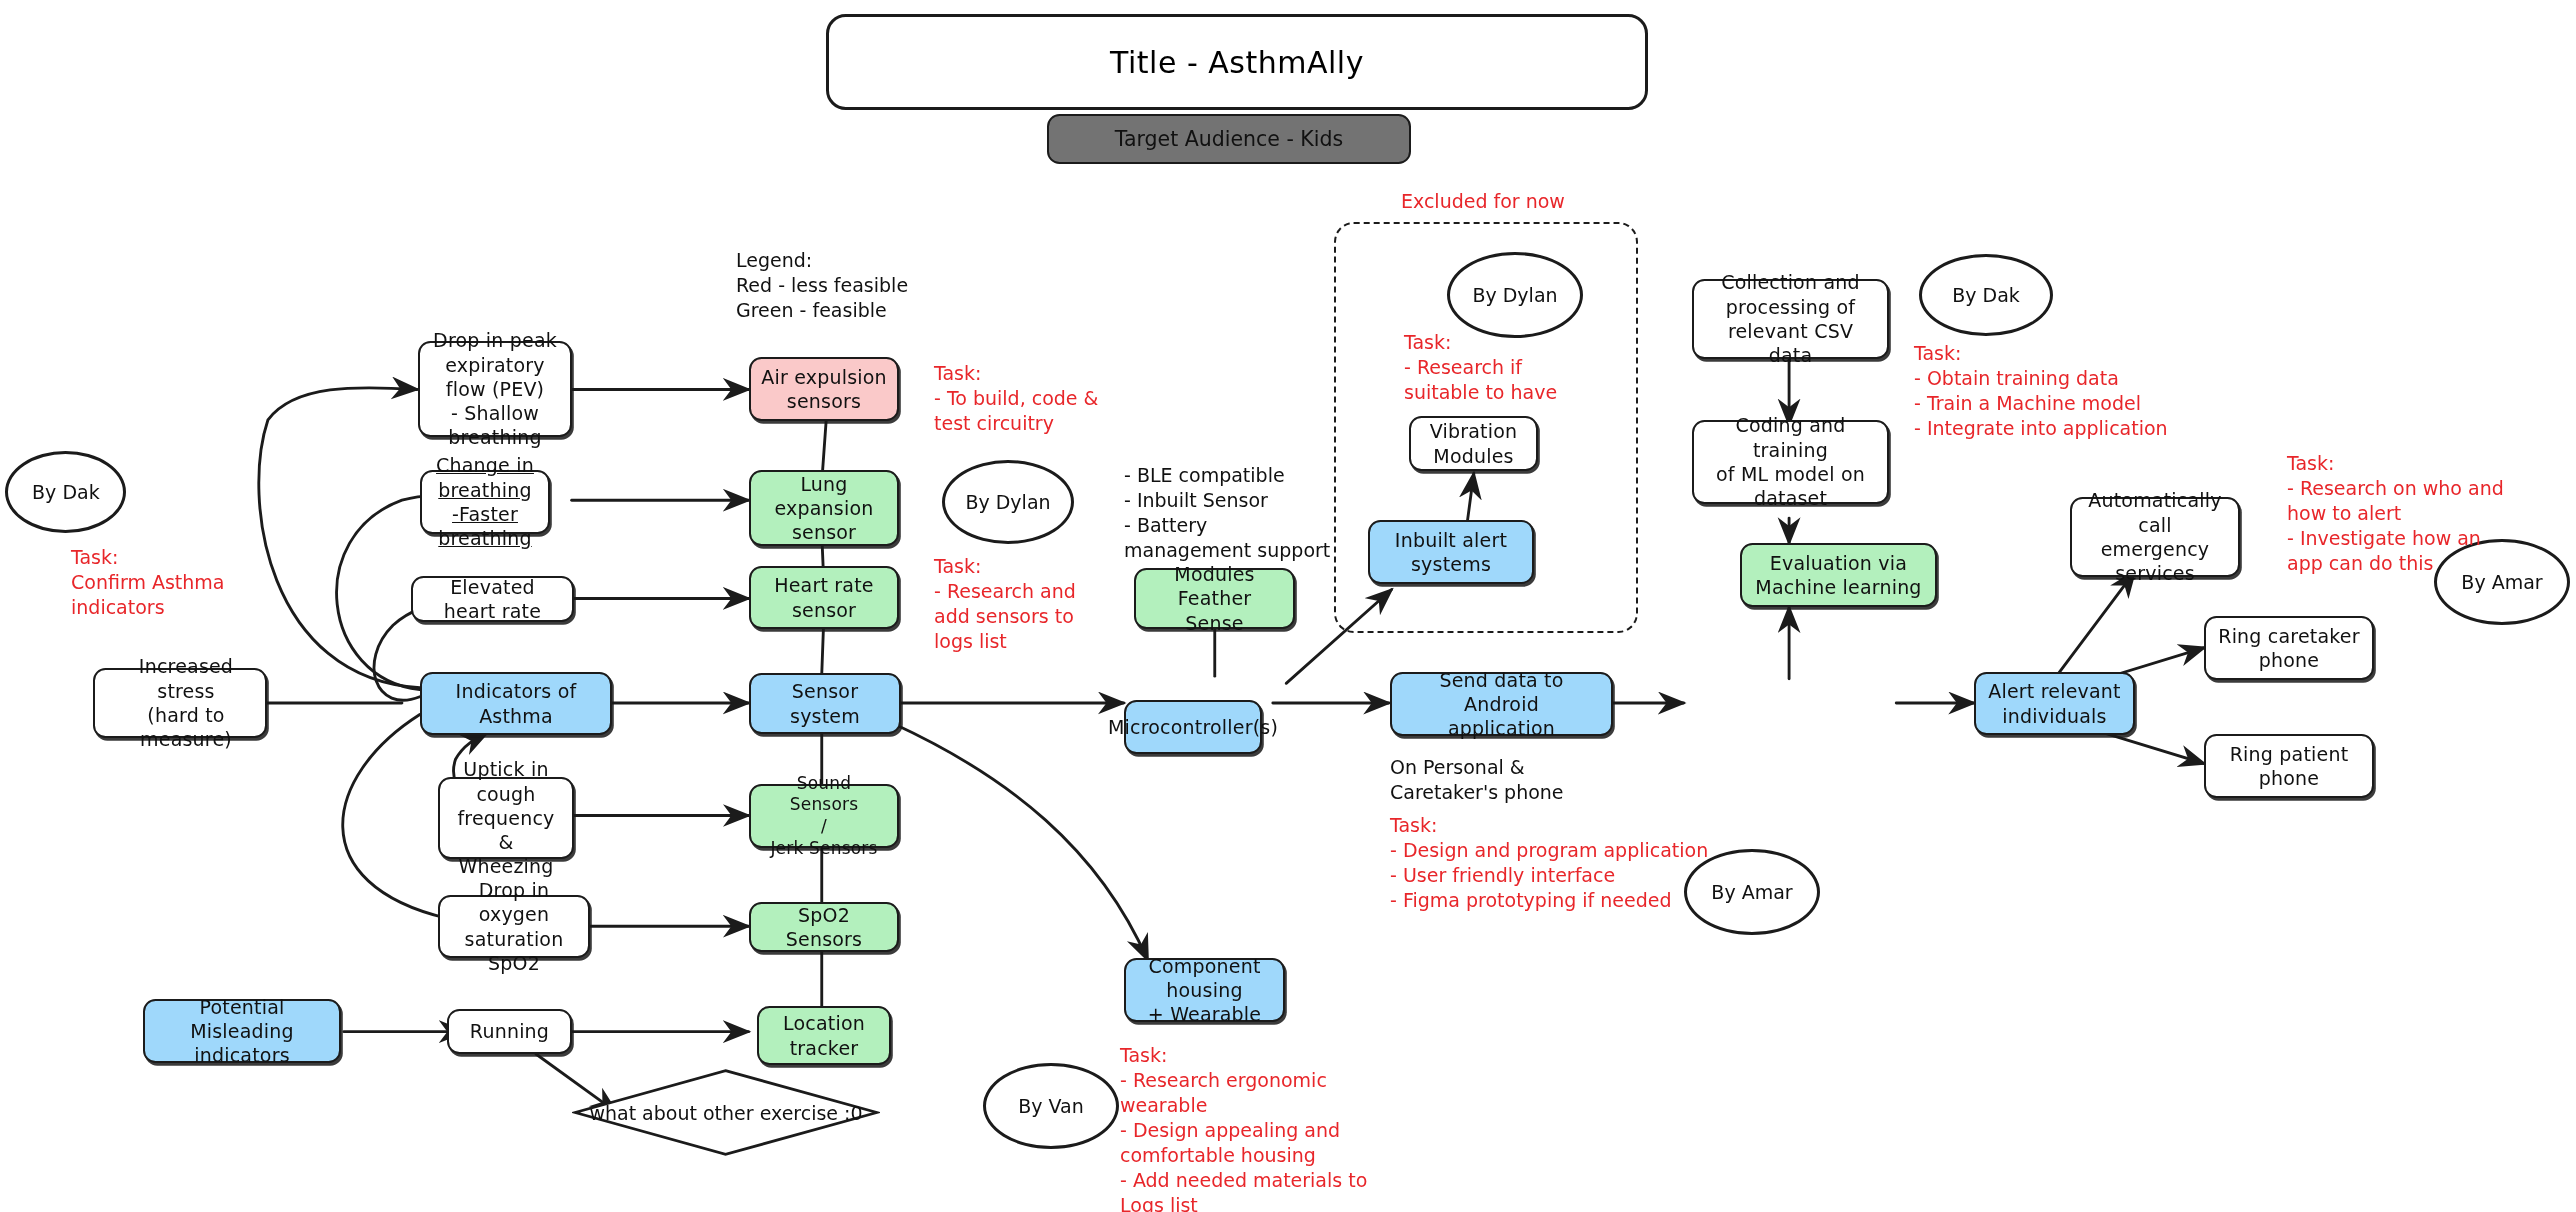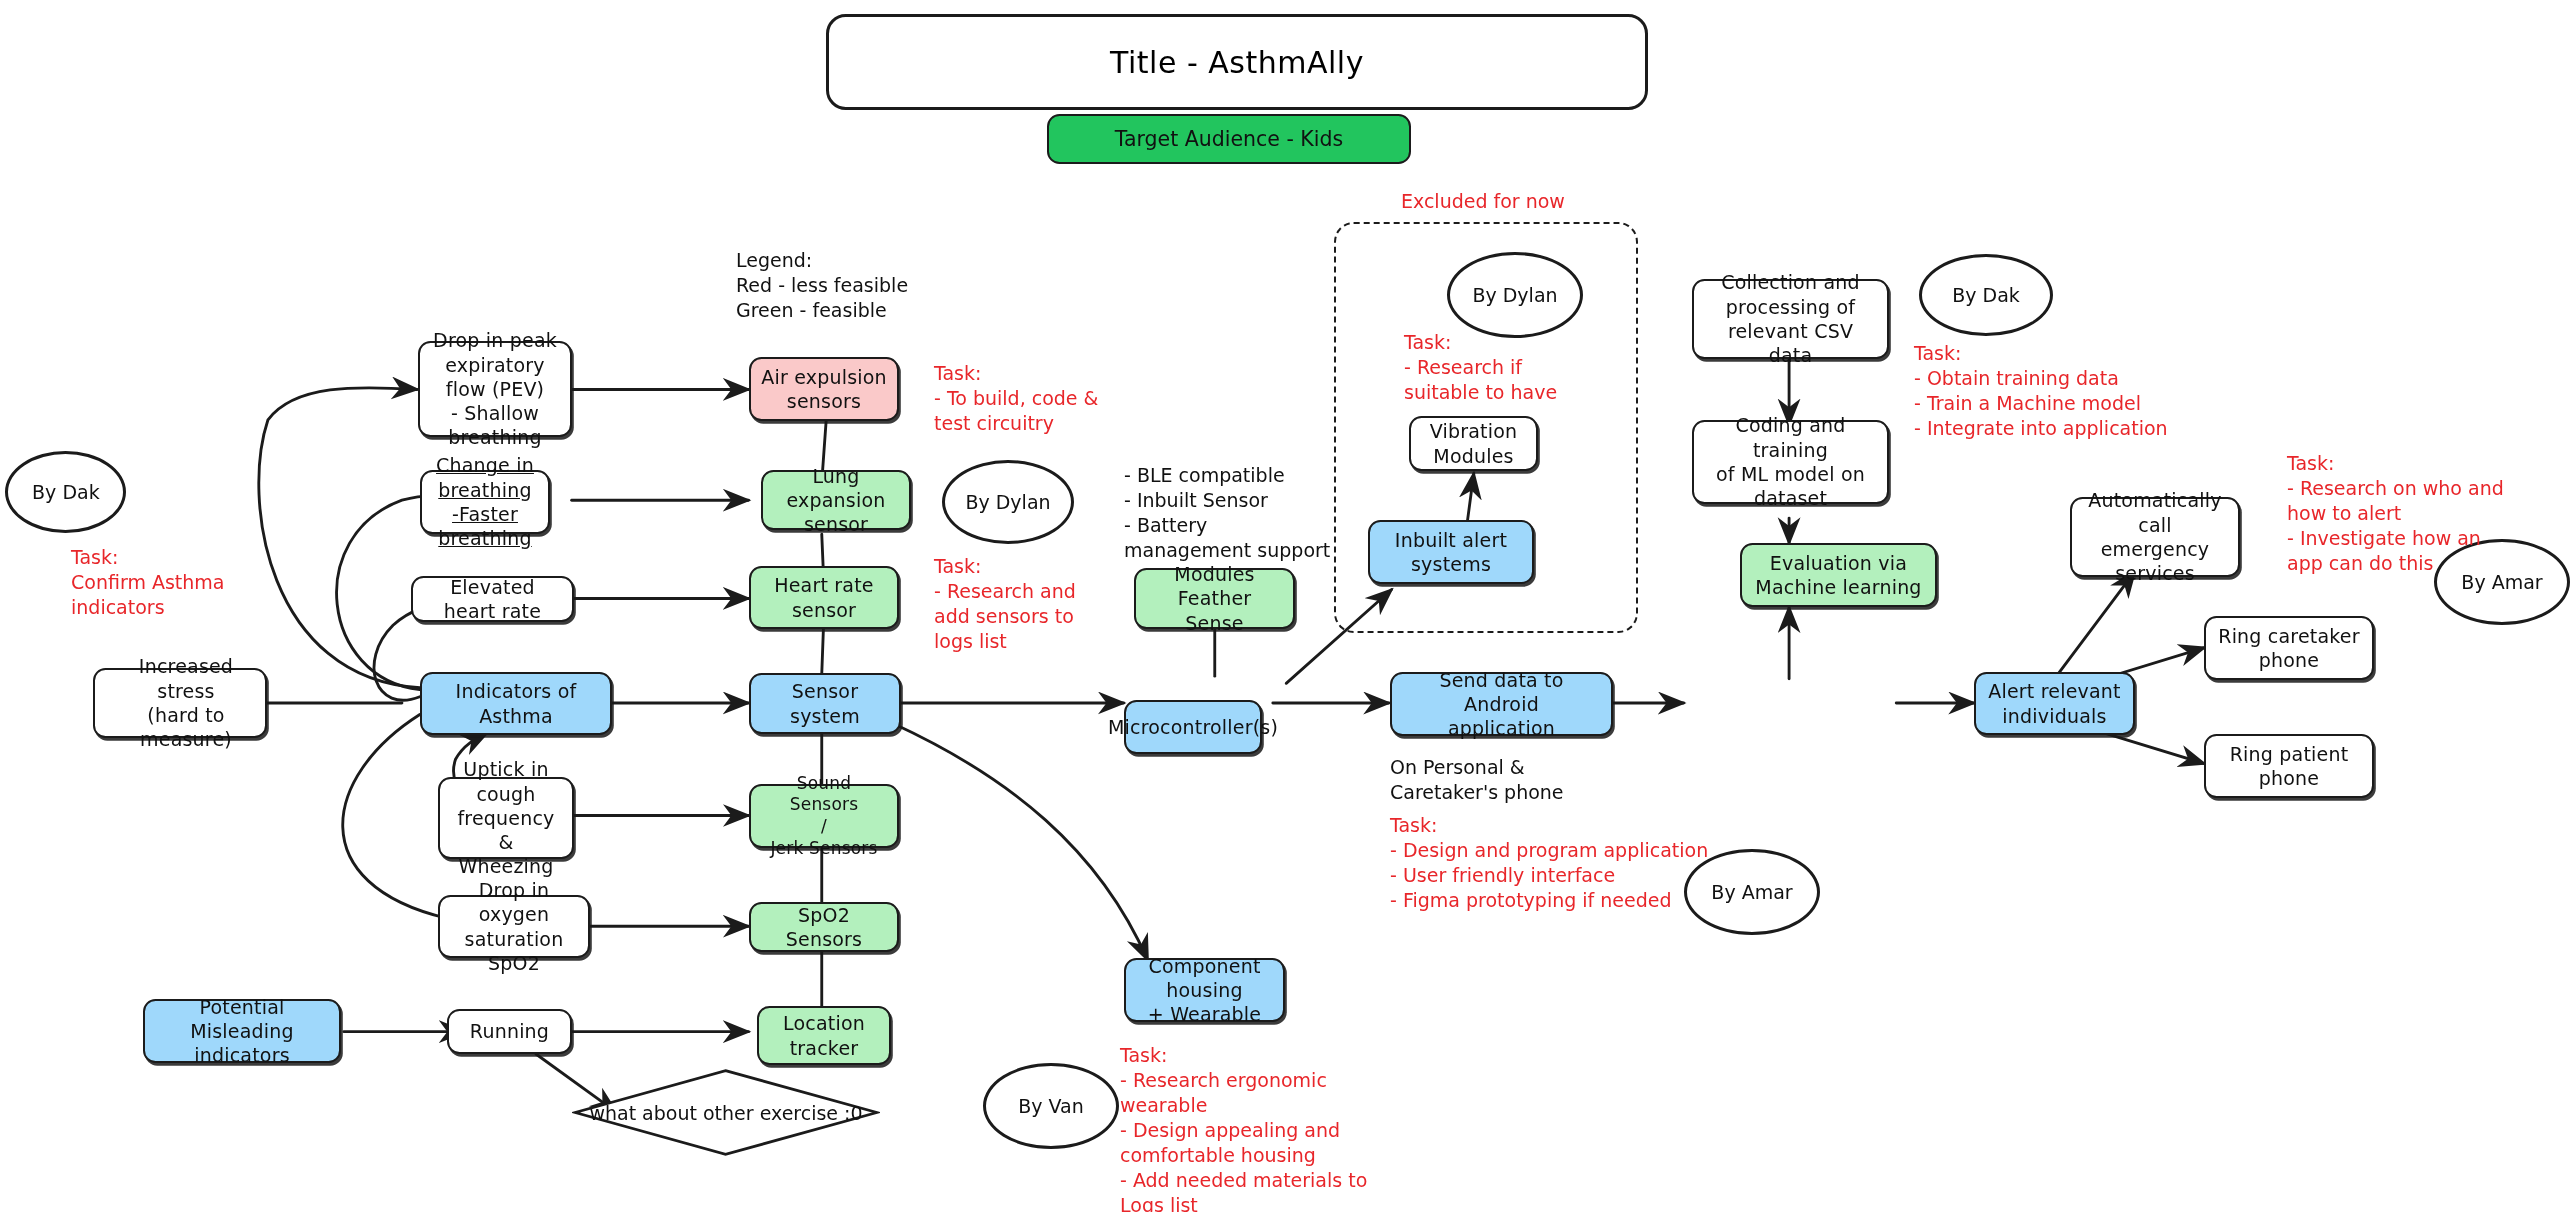--- a/index.html
+++ b/index.html
@@ -96,21 +96,21 @@
     justify-content: center;
     font-size: 30px;
     color: #000000;
     letter-spacing: 0.5px;
   }
   .sub-box {
     position: absolute;
     z-index: 2;
     border: 2.9px solid #1b1b1b;
     border-radius: 12.5px;
-    background: #22c55e;
+    background: #737373;
     display: flex;
     align-items: center;
     justify-content: center;
     font-size: 20.5px;
     color: #111;
   }
   .dashed-group {
     position: absolute;
     z-index: 1;
     border: 2.7px dashed #1b1b1b;
@@ -255,21 +255,21 @@
   <div class="diamond" style="left:572px; top:1068px; width:308px; height:89px;">
     <svg width="308" height="89" viewBox="0 0 345 100" style="position:absolute;left:0;top:0;">
       <polygon points="172,3 342,50 172,97 3,50" fill="#ffffff" stroke="#1b1b1b" stroke-width="3.2"></polygon>
     </svg>
     <span class="dlabel">what about other exercise :0</span>
   </div>
 
   <div class="node red" style="left:749px; top:357px; width:150px; height:64px; white-space:pre-line;">Air expulsion
 sensors</div>
 
-  <div class="node green" style="left:749px; top:470px; width:150px; height:60px; white-space:pre-line;margin-left:12px;">Lung expansion
+  <div class="node green" style="left:749px; top:470px; width:150px; height:76px; white-space:pre-line;">Lung expansion
 sensor</div>
 
   <div class="node green" style="left:749px; top:566px; width:150px; height:63px; white-space:pre-line;">Heart rate
 sensor</div>
 
   <div class="node blue" style="left:749px; top:673px; width:152px; height:61px;">Sensor system</div>
 
   <div class="node green" style="left:749px; top:784px; width:150px; height:64px; white-space:pre-line; font-size:17px;">Sound Sensors
 /
 Jerk Sensors</div>

